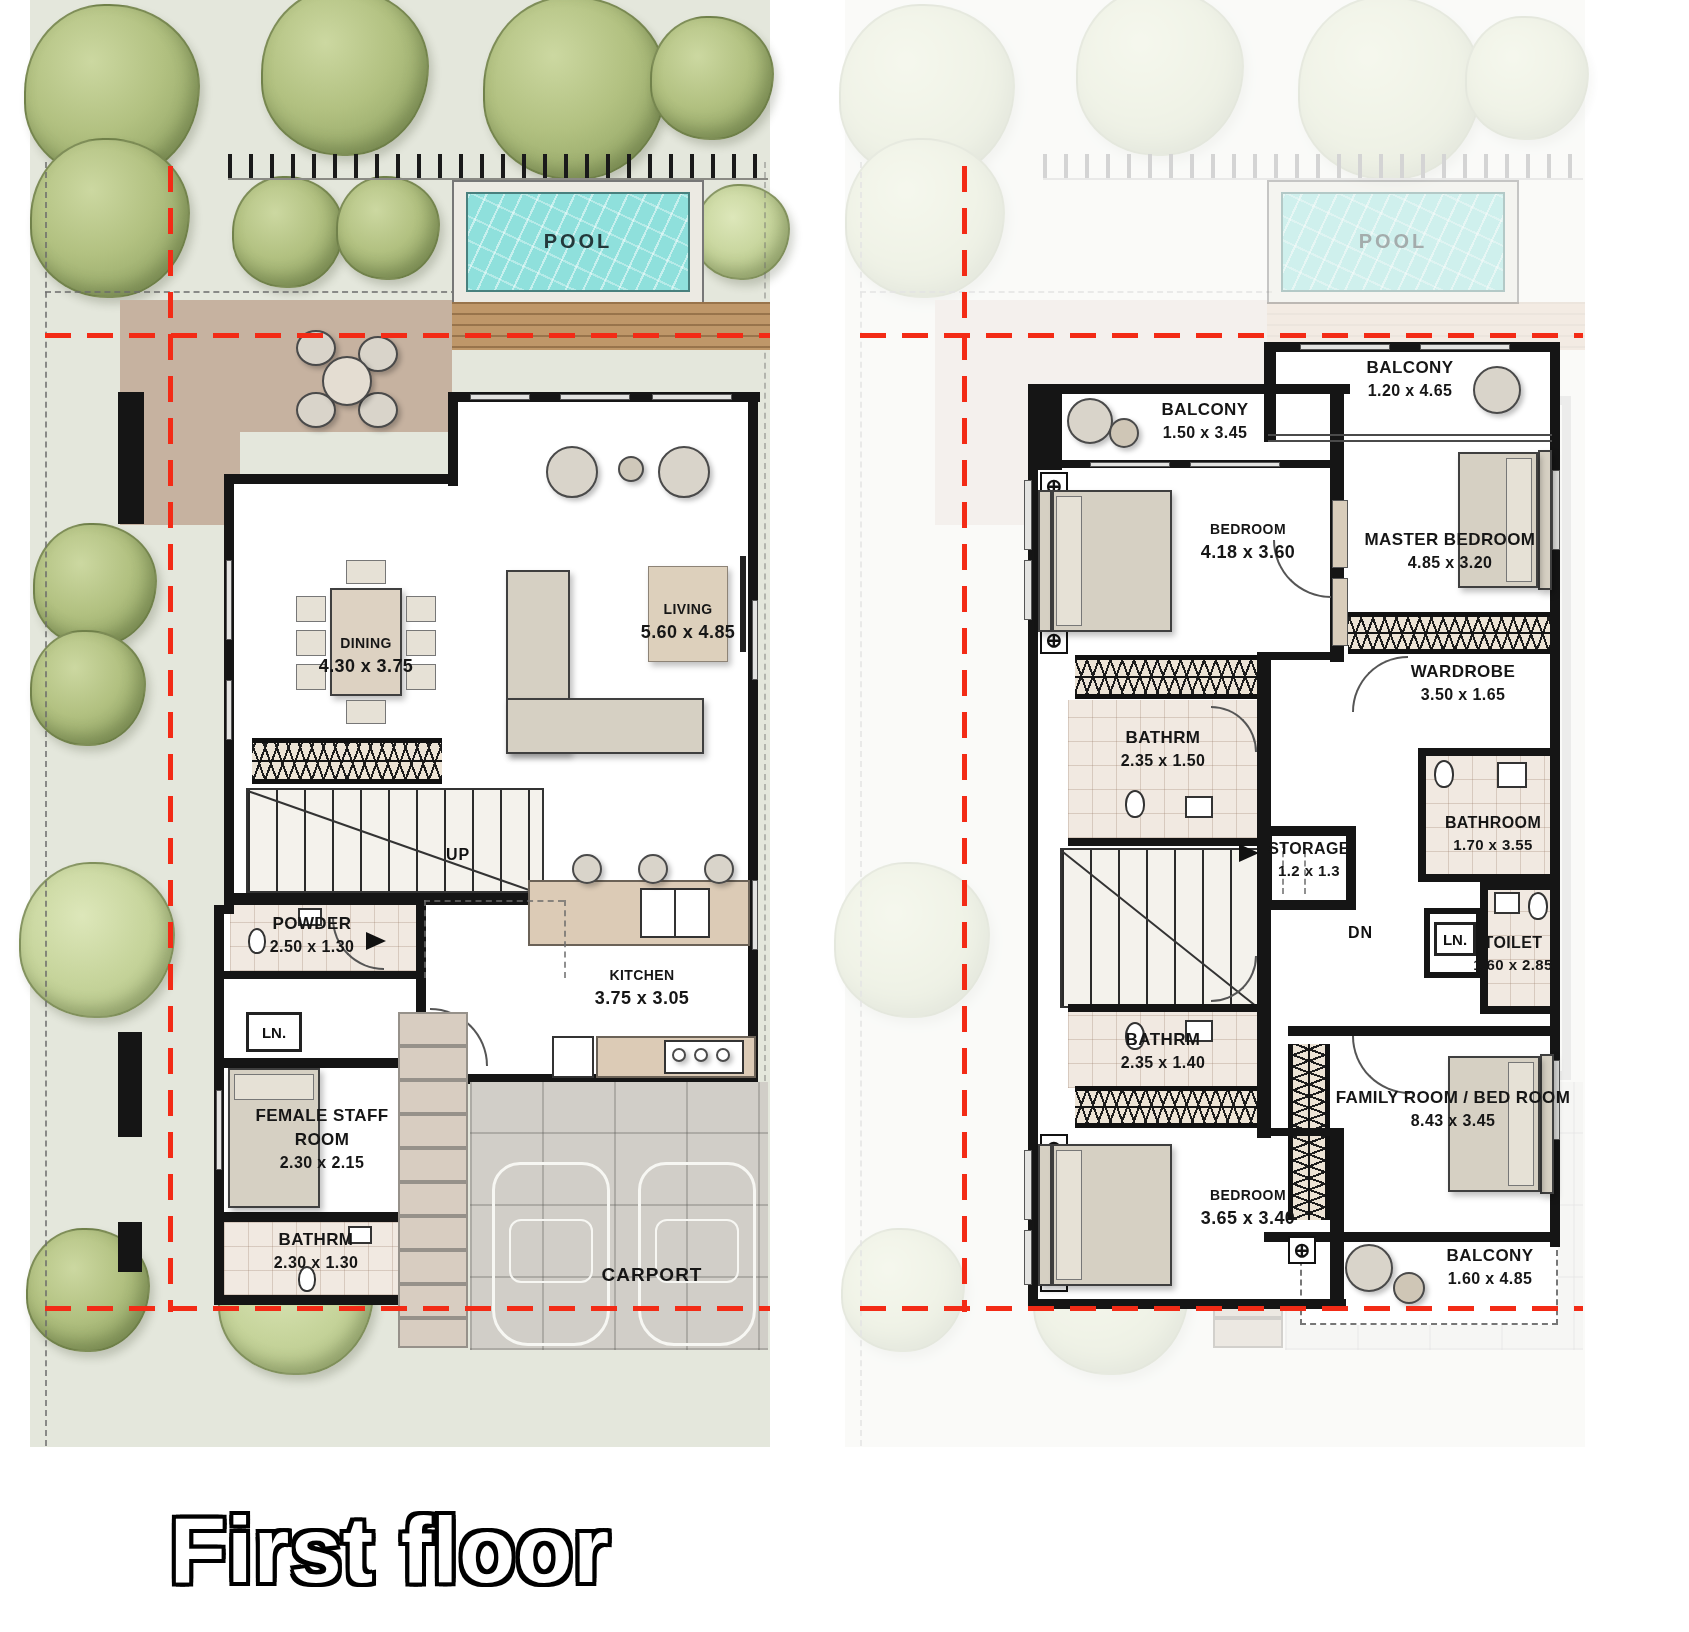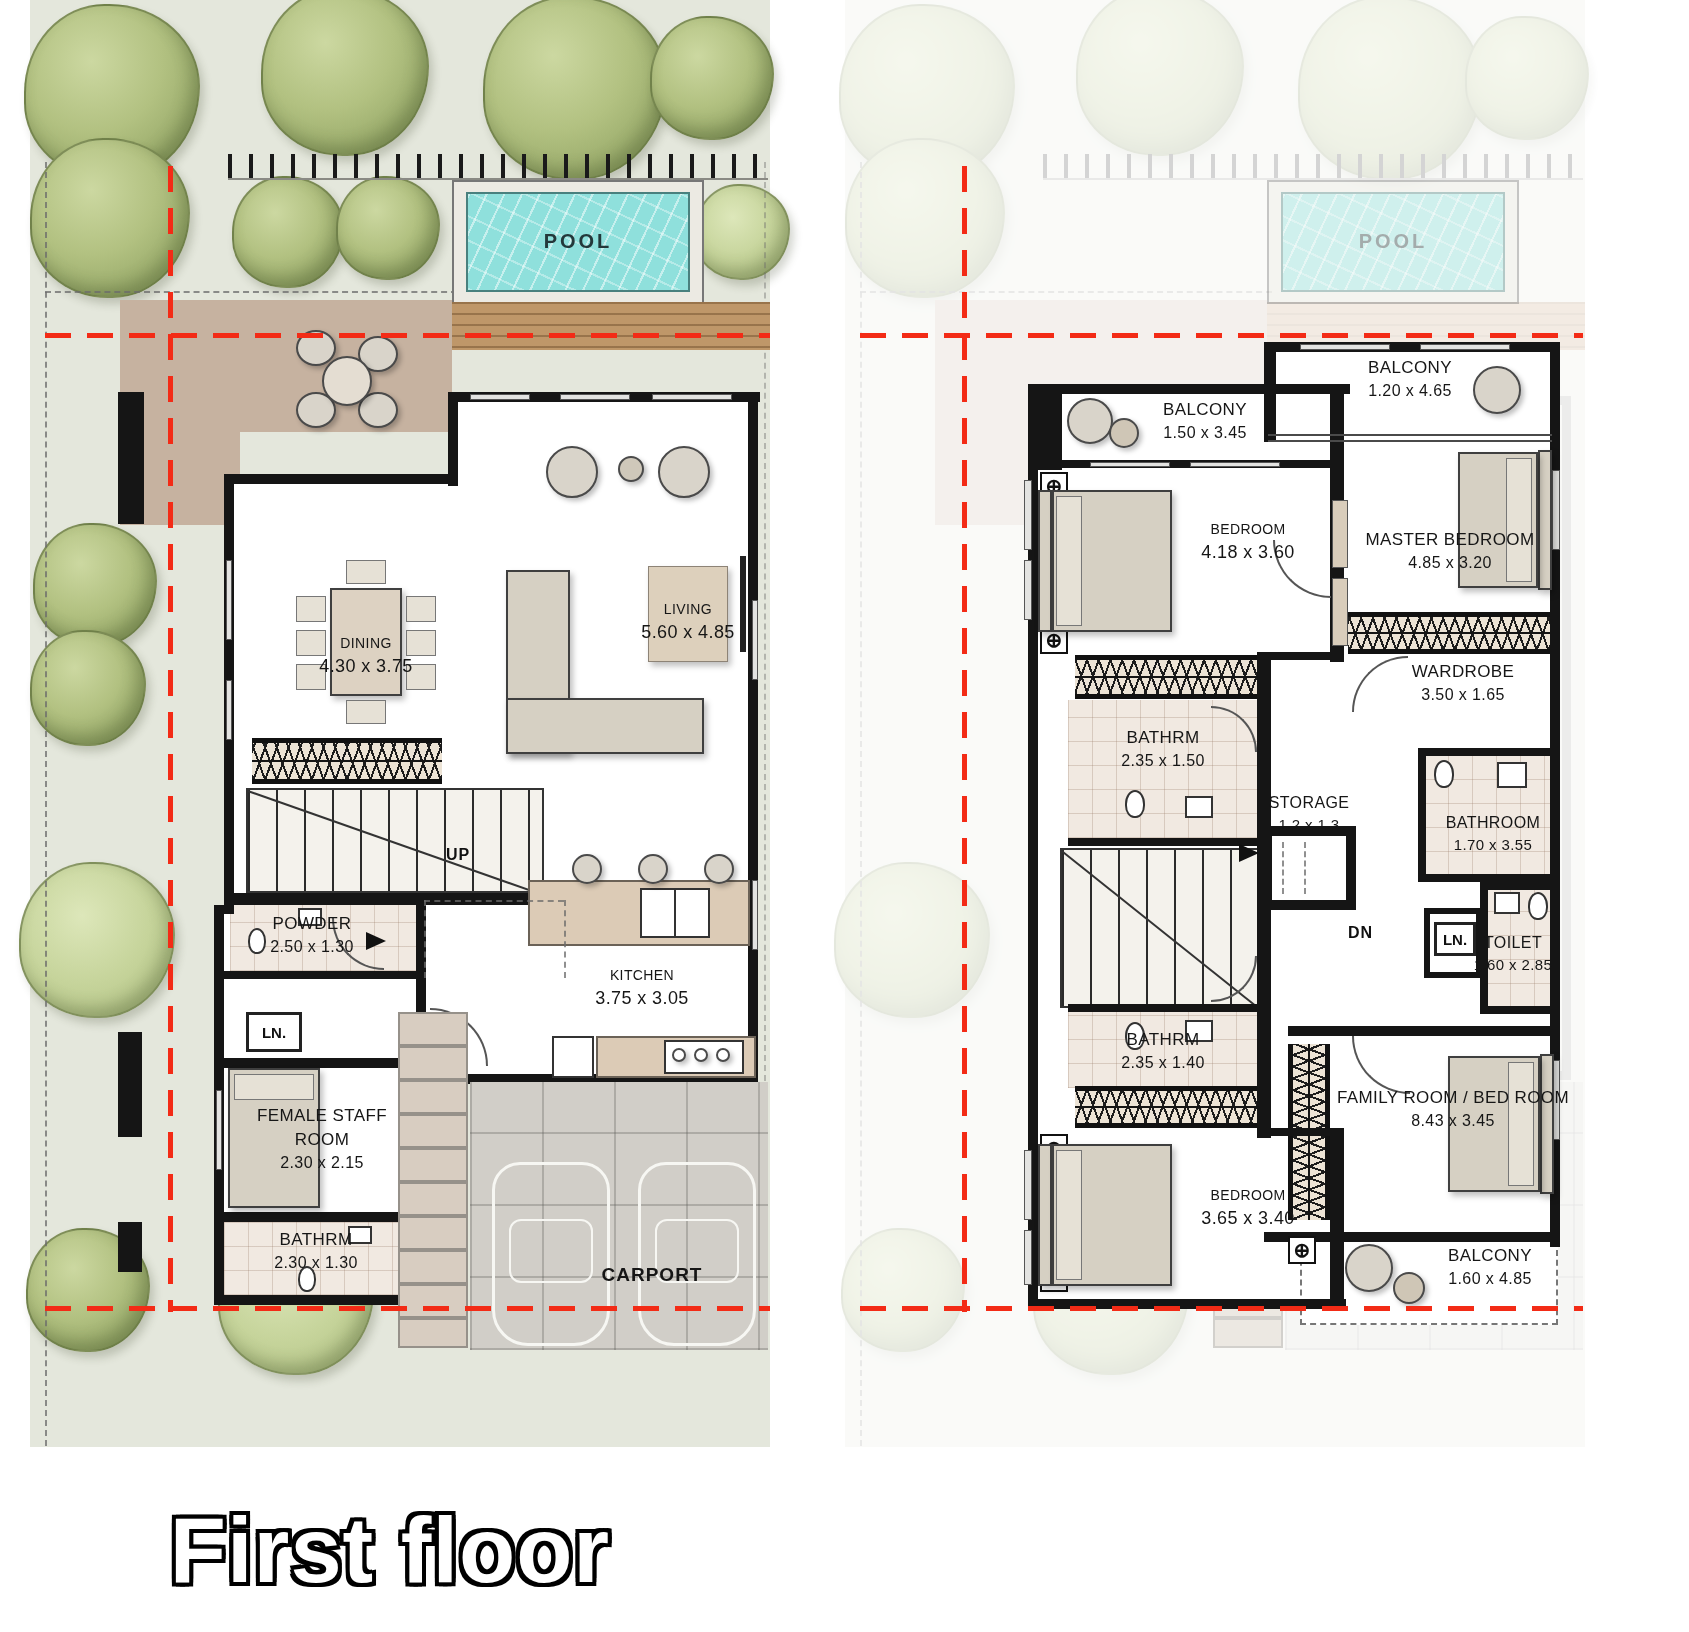--- a/index.html
+++ b/index.html
@@ -52,21 +52,21 @@
            background-image:repeating-linear-gradient(0deg,rgba(90,90,85,.3) 0 2px,transparent 2px 72px),
                             repeating-linear-gradient(90deg,rgba(90,90,85,.3) 0 2px,transparent 2px 72px);}
   .car{border:3px solid #f7f7f3;border-radius:28px 28px 36px 36px;}
   .car .cab{position:absolute;left:14px;top:54px;right:14px;bottom:60px;border:2px solid #f7f7f3;border-radius:12px;}
   .tilestrip{background-image:repeating-linear-gradient(180deg,#d8cdc1 0 30px,#96918a 30px 34px);
              border:2px solid #96918a;}
   .red-h{height:5px;background-image:repeating-linear-gradient(90deg,#f32b16 0 26px,transparent 26px 42px);}
   .red-v{width:5px;background-image:repeating-linear-gradient(180deg,#f32b16 0 26px,transparent 26px 42px);}
   .dash-v{width:0;border-left:2px dashed #6b6b6b;opacity:.75;}
   .dash-h{height:0;border-top:2px dashed #6b6b6b;opacity:.75;}
-  .rlabel{position:absolute;transform:translateX(-50%);text-align:center;color:#161616;font-weight:400;
+  .rlabel{position:absolute;transform:translateX(-50%);text-align:center;color:#161616;font-weight:700;
           line-height:1.4;letter-spacing:.4px;white-space:nowrap;}
   .rlabel .nm{display:block;font-size:14px;}
   .rlabel .dm{display:block;font-size:18px;}
   .sm .nm{font-size:17px;}.sm .dm{font-size:16px;}
   .xs .nm{font-size:16px;}.xs .dm{font-size:15px;}
   .wrap{white-space:normal;width:150px;}
   .single{font-size:19px;font-weight:700;color:#161616;letter-spacing:1px;}
   .pool-label{font-size:20px;font-weight:700;color:#23383a;letter-spacing:3px;}
   .ln-box{background:#fff;border:3px solid #222;display:flex;align-items:center;justify-content:center;
           font-size:15px;font-weight:700;color:#111;}
@@ -396,21 +396,21 @@
       <span class="dm">4.85 x 3.20</span>
     </div>
     <div class="rlabel sm" style="left:618px;top:660px;">
       <span class="nm">WARDROBE</span>
       <span class="dm">3.50 x 1.65</span>
     </div>
     <div class="rlabel sm" style="left:318px;top:726px;">
       <span class="nm">BATHRM</span>
       <span class="dm">2.35 x 1.50</span>
     </div>
-    <div class="rlabel xs" style="left:464px;top:792px;">
+    <div class="rlabel xs" style="left:464px;top:838px;">
       <span class="nm">STORAGE</span>
       <span class="dm">1.2 x 1.3</span>
     </div>
     <div class="rlabel xs" style="left:648px;top:812px;">
       <span class="nm">BATHROOM</span>
       <span class="dm">1.70 x 3.55</span>
     </div>
     <div class="rlabel xs" style="left:668px;top:932px;">
       <span class="nm">TOILET</span>
       <span class="dm">1.60 x 2.85</span>

